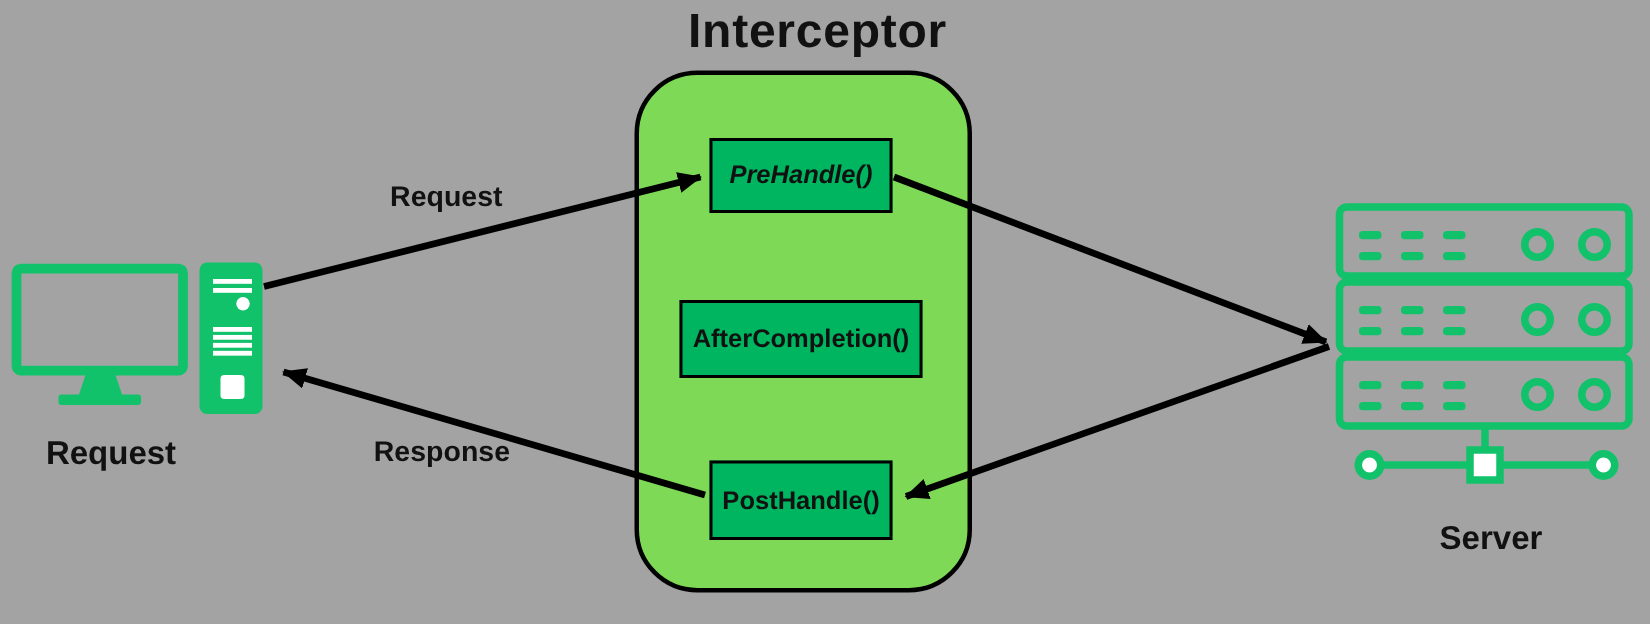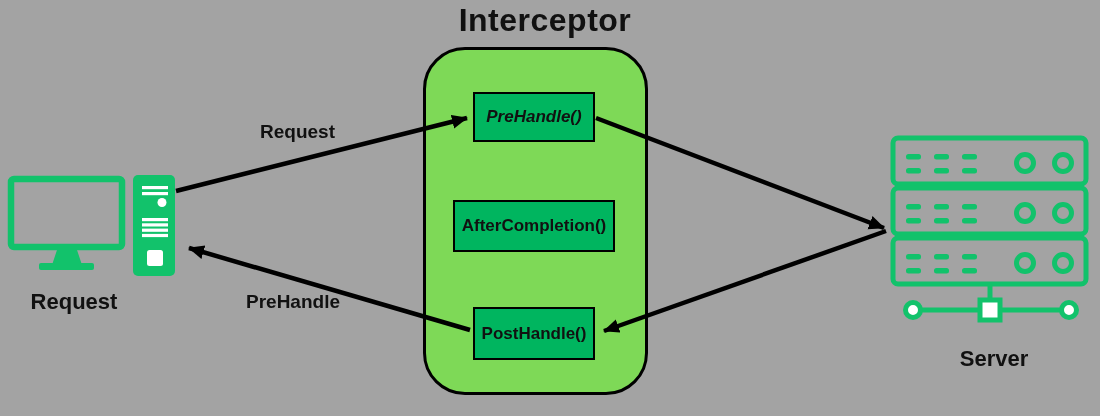--- a/index.html
+++ b/index.html
@@ -130,18 +130,18 @@
         <path d="M0,0 L16,7 L0,14 Z" fill="#000"></path>
       </marker>
     </defs>
     <line class="arrow" x1="176" y1="191" x2="467" y2="118" marker-end="url(#ah)"></line>
     <line class="arrow" x1="596" y1="118" x2="884" y2="228" marker-end="url(#ah)"></line>
     <line class="arrow" x1="886" y1="231" x2="604" y2="331" marker-end="url(#ah)"></line>
     <line class="arrow" x1="470" y1="330" x2="189" y2="248" marker-end="url(#ah)"></line>
   </svg>
 
   <div class="abs flow-label" id="request-label">Request</div>
-  <div class="abs flow-label" id="response-label">PreHandle</div>
+  <div class="abs flow-label" id="response-label">Response</div>
 
   <div class="abs node-label" id="client-label">Request</div>
   <div class="abs node-label" id="server-label">Server</div>
 
 </div>
 
 </body></html>

